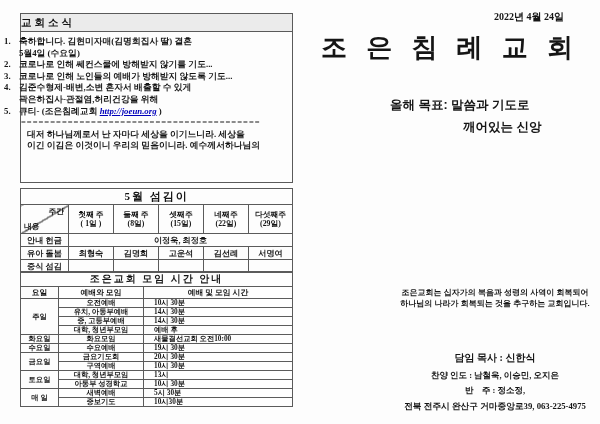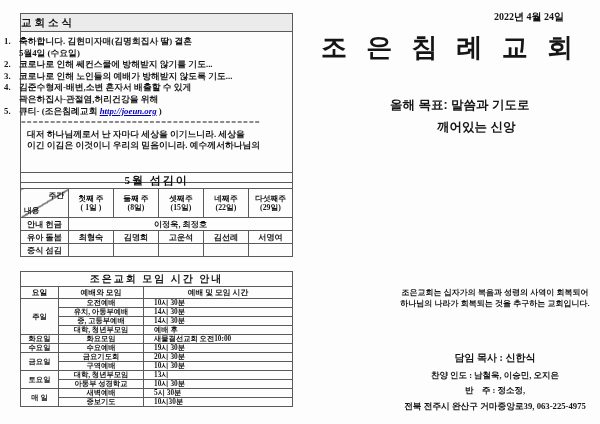--- a/index.html
+++ b/index.html
@@ -21,42 +21,42 @@
   .news-num{display:inline-block;width:15px;}
   .news-link{color:#0000bb;text-decoration:underline;font-weight:bold;font-style:italic;}
   .news-sep{line-height:10px;font-size:8.5px;font-weight:bold;letter-spacing:1px;overflow:hidden;white-space:nowrap;}
   .verse{margin-top:2px;padding-left:6px;font-weight:bold;font-size:8.8px;}
   .verse div{line-height:11.2px;white-space:nowrap;}
 
   
   table{border-collapse:collapse;table-layout:fixed;font-weight:bold;}
   td{border:1px solid #5a5a5a;text-align:center;padding:0;overflow:hidden;}
 
-  .st{position:absolute;left:20px;top:172px;width:272px;padding-left:18px;}
+  .st{position:absolute;left:20px;top:188px;width:272px;padding-left:18px;}
   .st .t-title td{height:15px;font-size:11px;letter-spacing:2px;}
   .st .t-head td{height:28px;font-size:7.8px;line-height:9.5px;}
   .st .t-row td{height:12px;font-size:8.2px;}
   .diag{position:relative;
     background:linear-gradient(to bottom right,transparent 48.5%,#5a5a5a 48.5%,#5a5a5a 51.5%,transparent 51.5%);}
   .dg-top{position:absolute;top:2px;right:4px;font-size:7.8px;}
   .dg-bot{position:absolute;bottom:2px;left:3px;font-size:7.8px;}
 
   .mt{position:absolute;left:20px;top:271px;width:272px;}
   .mt .t-title td{height:13px;font-size:10px;letter-spacing:2px;}
   .mt .t-head td{height:11px;font-size:7.8px;}
   .mt .m-row td{height:8px;font-size:7.3px;line-height:8px;}
   .mt td.tm{text-align:left;padding-left:10px;}
 
   
   .sans{font-family:"Liberation Sans","DejaVu Sans",sans-serif;}
   .issue-date{position:absolute;top:10px;right:36px;font-size:10px;font-weight:bold;}
   .church-name{position:absolute;top:30px;left:0;width:100%;text-align:center;
     font-size:26px;font-weight:800;letter-spacing:6px;white-space:nowrap;}
   .goal{position:absolute;left:90px;top:94px;font-size:12.5px;font-weight:bold;line-height:22px;white-space:nowrap;}
-  .goal .g2{margin-left:47px;}
+  .goal .g2{margin-left:73px;}
   .mission{position:absolute;left:75px;top:288px;width:240px;text-align:center;
     font-size:8px;font-weight:bold;line-height:10.5px;white-space:nowrap;}
   .staff{position:absolute;left:70px;top:351px;width:250px;text-align:center;font-weight:bold;}
   .staff .pastor{font-size:10px;margin-bottom:5px;}
   .staff .worship{font-size:8.5px;margin-bottom:3px;}
   .staff .accomp{font-size:8.5px;white-space:pre;margin-bottom:4px;}
   .staff .addr{font-size:8.7px;white-space:nowrap;}
 </style>
 </head>
 <body>

